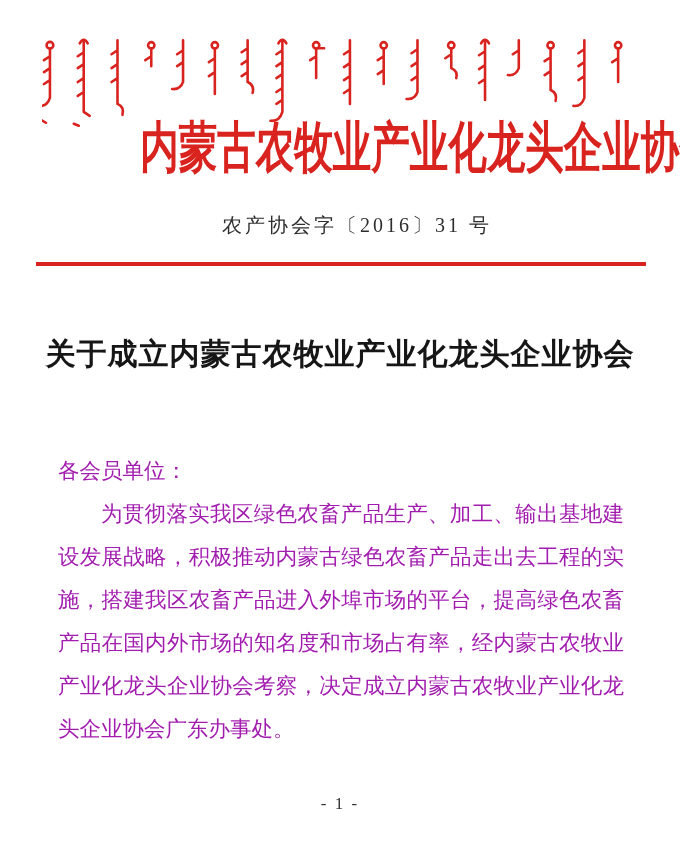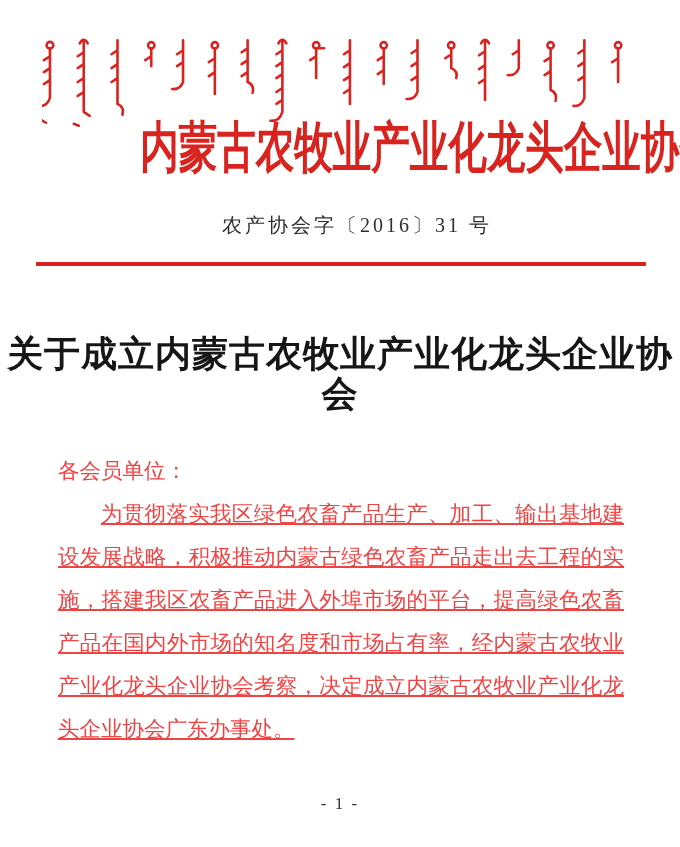--- a/index.html
+++ b/index.html
@@ -14,27 +14,27 @@
     color:#d9231f;font-weight:900;font-size:55px;line-height:64px;
   }
   .org-title .squeeze{display:inline-block;transform:scale(0.70,1);transform-origin:50% 50%;}
   .doc-number{
     position:absolute;top:212px;left:0;right:0;text-align:center;
     font-size:20px;letter-spacing:3px;color:#2e2e2e;padding-left:34px;
   }
   .red-rule{position:absolute;top:262px;left:36px;right:34px;height:4px;background:#d9231f;}
   .doc-title{
     position:absolute;top:334px;left:0;right:0;text-align:center;
-    font-weight:bold;color:#161616;font-size:36px;line-height:40px;letter-spacing:1px;
+    font-weight:bold;color:#161616;font-size:30px;line-height:40px;letter-spacing:1px;
   }
   .body-text{
     position:absolute;top:450px;left:58px;width:566px;
-    font-size:21.5px;line-height:43px;text-align:justify;color:#ef4444;
+    font-size:21.5px;line-height:43px;text-align:justify;color:#a21caf;
   }
-  .body-text .para{text-indent:2em;margin:0;text-decoration:underline;}
+  .body-text .para{text-indent:2em;margin:0;}
   .body-text .salutation{margin:0;}
   .page-footer{
     position:absolute;top:794px;left:0;right:0;text-align:center;
     font-size:17px;letter-spacing:2px;color:#333333;
   }
 </style>
 </head>
 <body>
 
 <div class="page">

